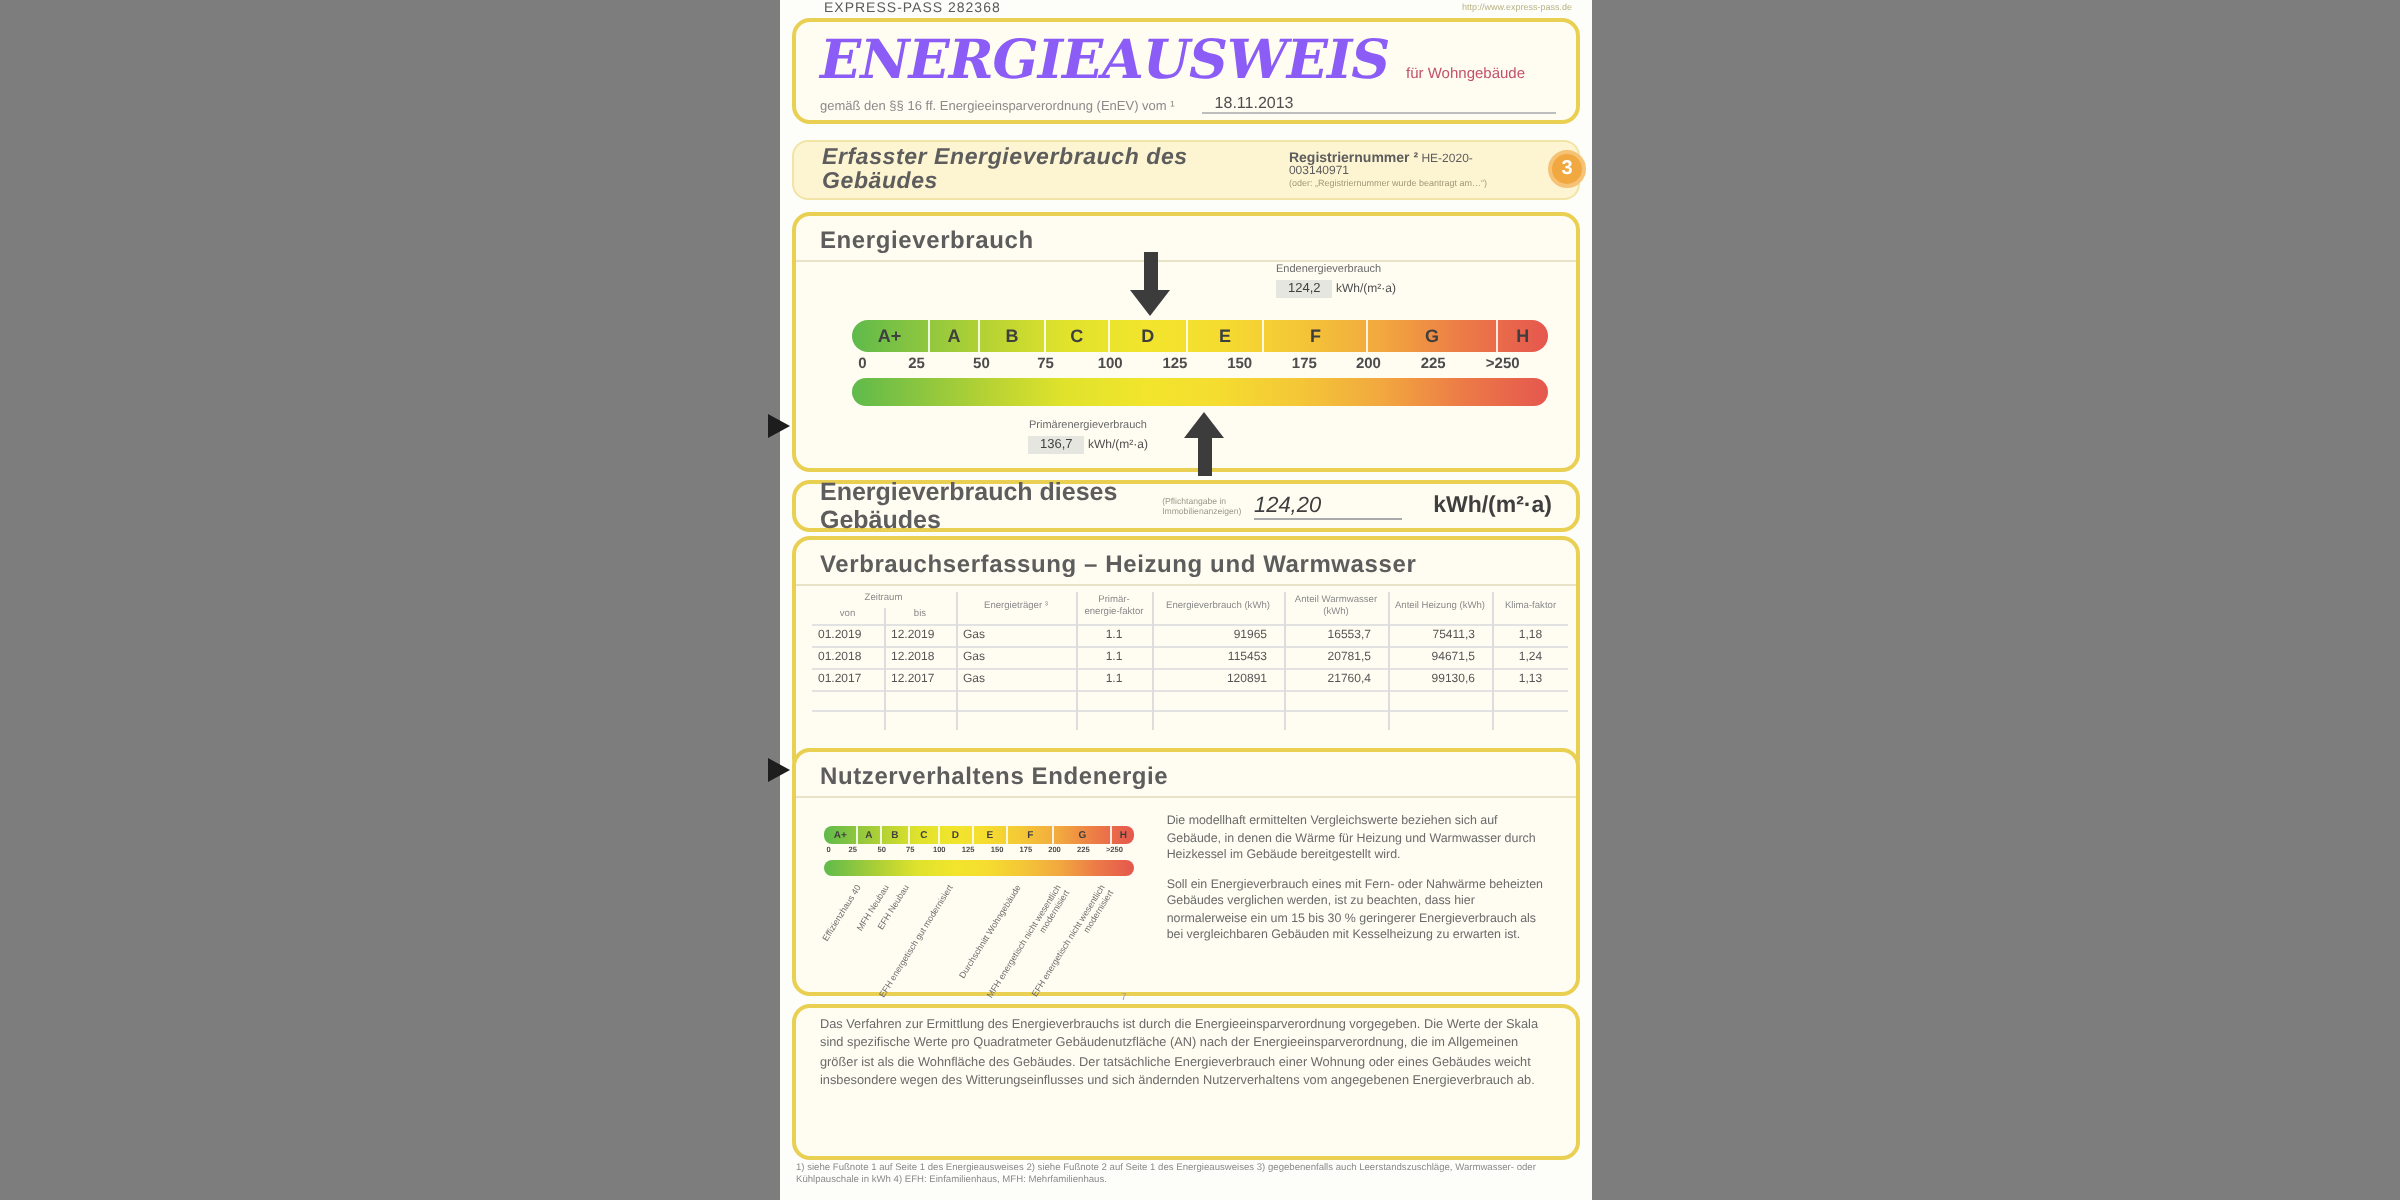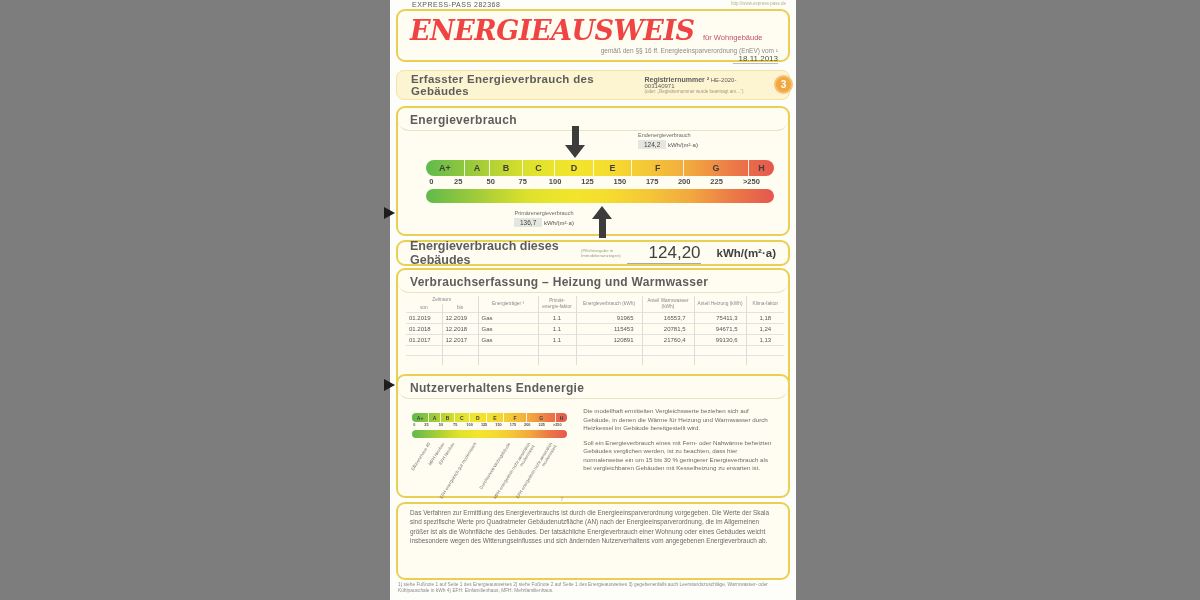--- a/index.html
+++ b/index.html
@@ -8,37 +8,37 @@
 
   .page { position:absolute; left:390px; top:0; width:406px; height:600px; background:#fdfdfa; }
 
   .pg-head { position:absolute; top:1px; left:22px; font-size:7px; letter-spacing:.5px; color:#5a5a5a; }
   .pg-url  { position:absolute; top:1px; right:10px; font-size:4.5px; color:#b9b285; }
 
   .ybox { position:absolute; left:6px; width:394px; border:2px solid #e9cf52; border-radius:9px; background:#fffdf2; }
 
   
   .title-box { top:9px; height:53px; padding:6px 10px 0 12px; }
-  .big-title { font-family:"DejaVu Serif", serif; font-style:italic; font-weight:bold; font-size:27px; color:#ef4444; letter-spacing:-0.5px; line-height:1; display:inline-block; }
+  .big-title { font-family:"DejaVu Serif", serif; font-style:italic; font-weight:bold; font-size:27px; color:#8b5cf6; letter-spacing:-0.5px; line-height:1; display:inline-block; }
   .title-sub { font-size:7.5px; color:#c4506a; margin-left:4px; }
-  .law-row { margin-top:3px; font-size:6.5px; color:#8a8a8a; display:flex; align-items:flex-end;flex-direction:column; }
+  .law-row { margin-top:3px; font-size:6.5px; color:#8a8a8a; display:flex; align-items:flex-end; }
   .law-date { flex:1; margin-left:14px; border-bottom:1px solid #bdbdbd; font-size:8px; color:#4e4e4e; padding-left:6px; }
 
   
   .section-band { top:70px; height:30px; border:1.5px solid #f2e4a4; background:#fdf4d2; border-radius:8px; display:flex; align-items:center; padding:0 14px; }
-  .section-title { font-size:11.5px; font-weight:bold; color:#5d5d5d; letter-spacing:.3px; }
+  .section-title { font-size:11.5px; font-weight:bold; color:#5d5d5d; letter-spacing:.3px;font-style:italic; }
   .reg-block { margin-left:auto; margin-right:14px; text-align:left; }
   .reg-line { font-size:6px; color:#5d5d5d; }
   .reg-line b { font-size:7px; }
   .reg-note { font-size:4.5px; color:#a09a7a; }
   .page-badge { position:absolute; right:-4px; top:4px; width:19px; height:19px; border-radius:50%; background:#f2a840; border:2px solid #f6c276; color:#fff; font-weight:bold; font-size:10px; display:flex; align-items:center; justify-content:center; }
 
   
   .energy-box { top:106px; height:130px; }
-  .box-title { font-size:12px; font-weight:bold; color:#5d5d5d; padding:5px 0 3px 12px; border-bottom:1px solid #e8e2c6; letter-spacing:.3px;border-radius:11px; }
+  .box-title { font-size:12px; font-weight:bold; color:#5d5d5d; padding:5px 0 3px 12px; border-bottom:1px solid #e8e2c6; letter-spacing:.3px; }
   .scale-wrap { position:absolute; left:28px; top:52px; width:348px; }
   .band-bar { position:relative; height:16px; border-radius:8px; display:flex; overflow:hidden;
     background:linear-gradient(90deg,#5fba4b 0%,#8cc63f 10%,#b8d333 20%,#dfe22c 30%,#f2e52c 42%,#f5dd2f 52%,#f4c737 64%,#f2a83f 76%,#ec7a47 88%,#e5574e 100%); }
   .band { display:flex; align-items:center; justify-content:center; font-size:9px; font-weight:bold; color:#3f3f3f; border-right:1px solid rgba(255,255,255,.85); }
   .band:last-child { border-right:none; }
   .ticks { position:relative; height:11px; margin-top:1px; }
   .tick { position:absolute; transform:translateX(-50%); font-size:7.5px; font-weight:bold; color:#4c4c4c; }
   .low-bar { height:14px; border-radius:7px; margin-top:1px;
     background:linear-gradient(90deg,#5fba4b 0%,#8cc63f 10%,#b8d333 20%,#dfe22c 30%,#f2e52c 42%,#f5dd2f 52%,#f4c737 64%,#f2a83f 76%,#ec7a47 88%,#e5574e 100%); }
 
@@ -52,21 +52,21 @@
   .val-label { font-size:5.5px; color:#6a6a6a; }
   .val-line { margin-top:2px; font-size:6px; color:#4f4f4f; }
   .val-chip { display:inline-block; background:#e6e6e0; padding:1px 6px; font-size:6.5px; color:#3f3f3f; }
   .end-block { position:absolute; left:212px; top:-28px; }
   .prim-block { position:absolute; left:88px; top:50px; text-align:center; }
 
   
   .value-box { top:240px; height:26px; display:flex; align-items:center; padding:0 12px; }
   .value-label { font-size:12.5px; font-weight:bold; color:#5d5d5d; }
   .value-note { font-size:4.3px; color:#9a9a8a; width:52px; line-height:1.25; margin-left:8px; }
-  .value-num { width:96px; text-align:right; border-bottom:1px solid #aaa; font-size:17px; color:#3f3f3f; margin-left:6px; }
+  .value-num { width:96px; text-align:left; border-bottom:1px solid #aaa; font-size:11px; color:#3f3f3f; margin-left:6px;font-style:italic; }
   .value-unit { font-size:11.5px; font-weight:bold; color:#3f3f3f; margin-left:16px; }
 
   
   .table-box { top:268px; height:120px; }
   table.vtab { width:378px; margin:3px 8px 0 8px; border-collapse:collapse; table-layout:fixed; }
   .vtab th { font-weight:normal; font-size:4.8px; color:#8a8a8a; border-left:1px solid #ddd; padding:1px 2px; vertical-align:middle; line-height:1.2; }
   .vtab th:first-child { border-left:none; }
   .vtab thead { border-bottom:1px solid #cfcfcf; }
   .vtab td { font-size:6px; color:#555; border-left:1px solid #ddd; border-top:1px solid #e2e2e2; padding:2px 3px; height:10px; }
   .vtab td:first-child { border-left:none; }

